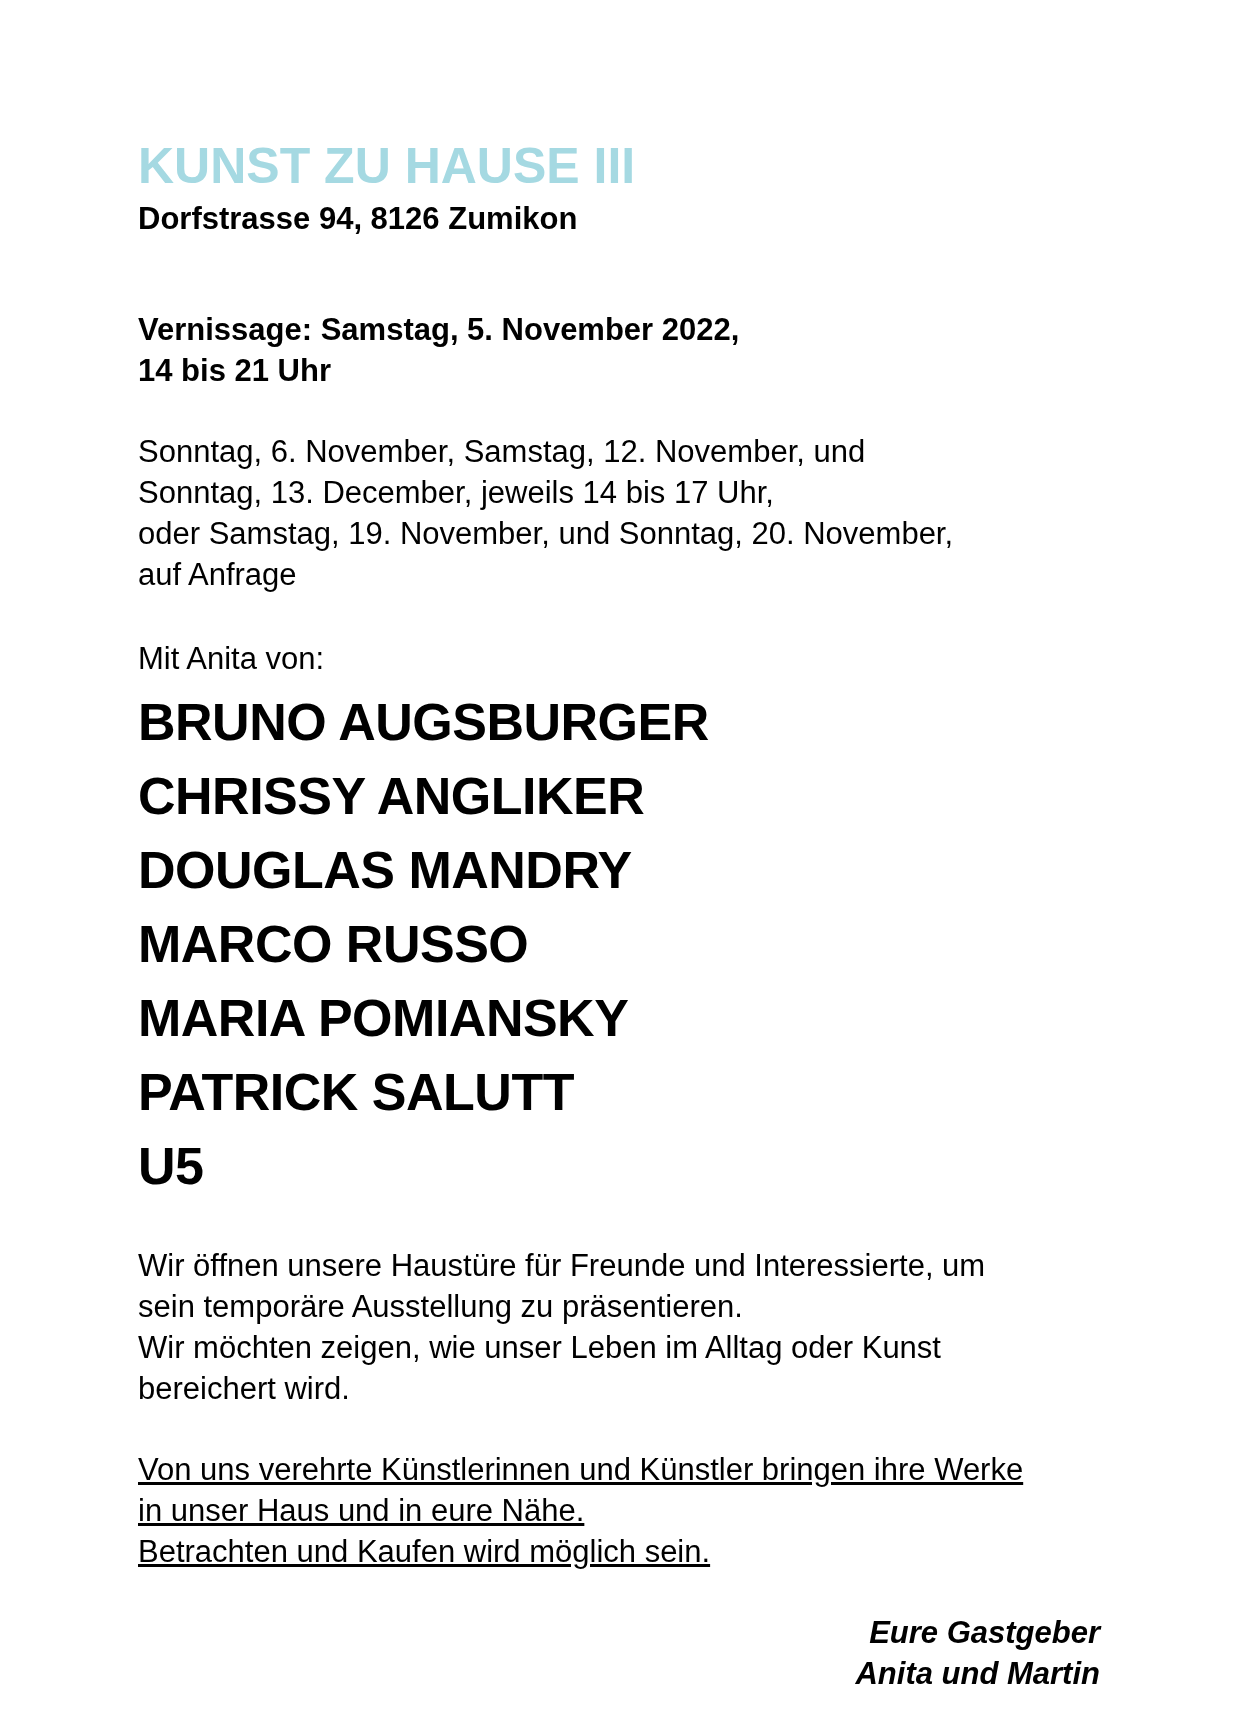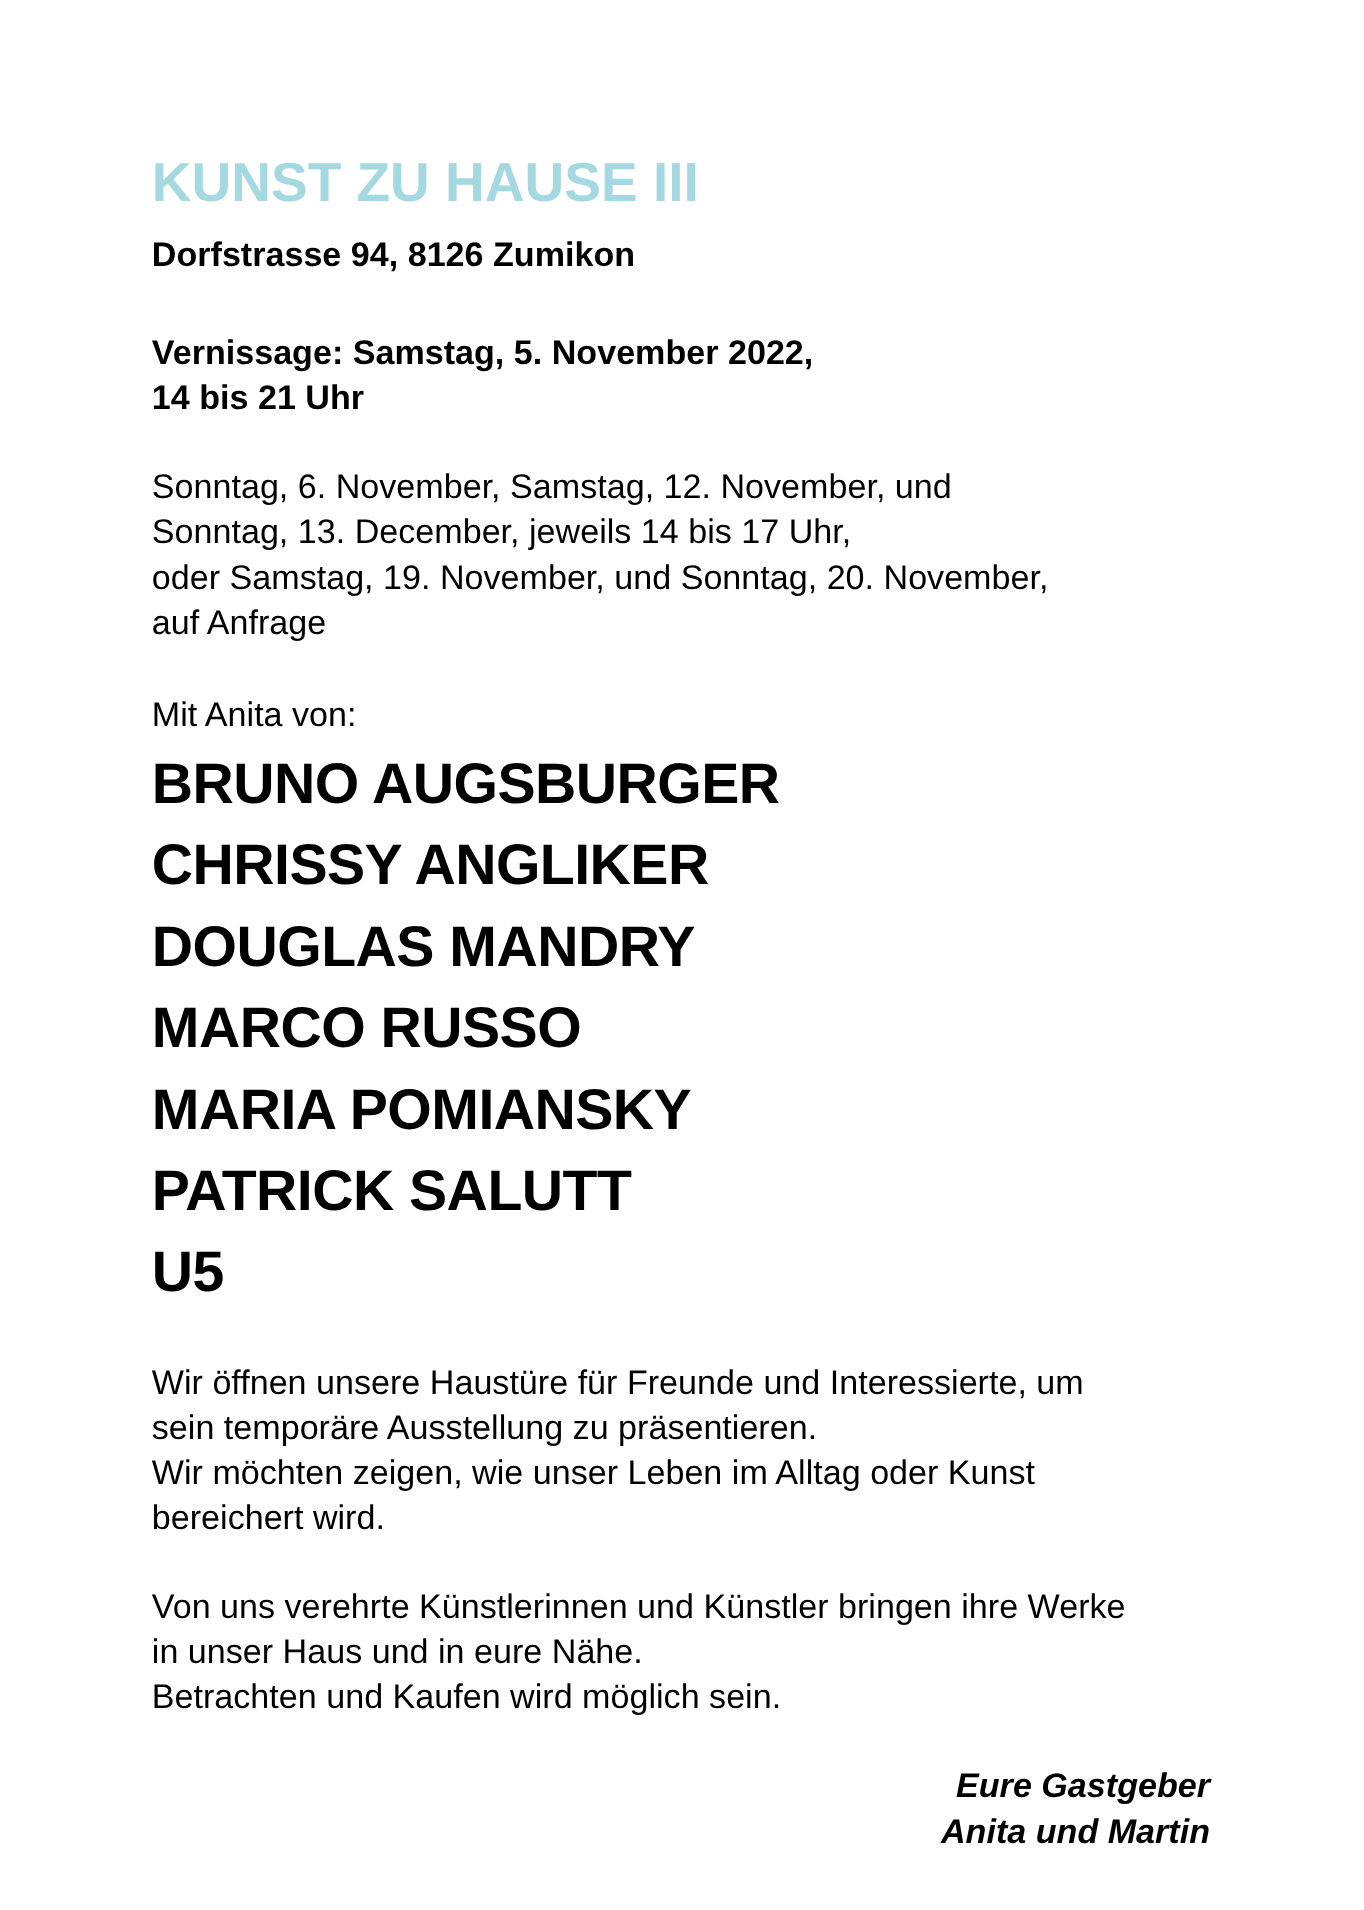--- a/index.html
+++ b/index.html
@@ -23,25 +23,25 @@
     font-weight: bold;
     line-height: 52px;
     color: #A5D9E2;
     letter-spacing: 0px;
     white-space: nowrap;
   }
   .address {
     font-size: 31px;
     font-weight: bold;
     line-height: 41px;
-    margin-top: 19px;
+    margin-top: 6px;
     white-space: nowrap;
   }
   .vernissage {
-    margin-top: 48px;
+    margin-top: 70px;
     font-size: 31px;
     font-weight: bold;
     line-height: 41px;
   }
   .open-days {
     margin-top: 40px;
     font-size: 31px;
     line-height: 41px;
   }
   .works-intro {
@@ -58,20 +58,21 @@
   }
   .paragraph {
     font-size: 31px;
     line-height: 41px;
   }
   .intro-paragraph {
     margin-top: 42px;
   }
   .closing-paragraph {
     margin-top: 40px;
+    text-decoration: underline;
   }
   .signature {
     margin-top: 40px;
     font-size: 31px;
     line-height: 41px;
     font-style: italic;
     color: #000000;
     text-align: right;
     font-weight: bold;
   }

